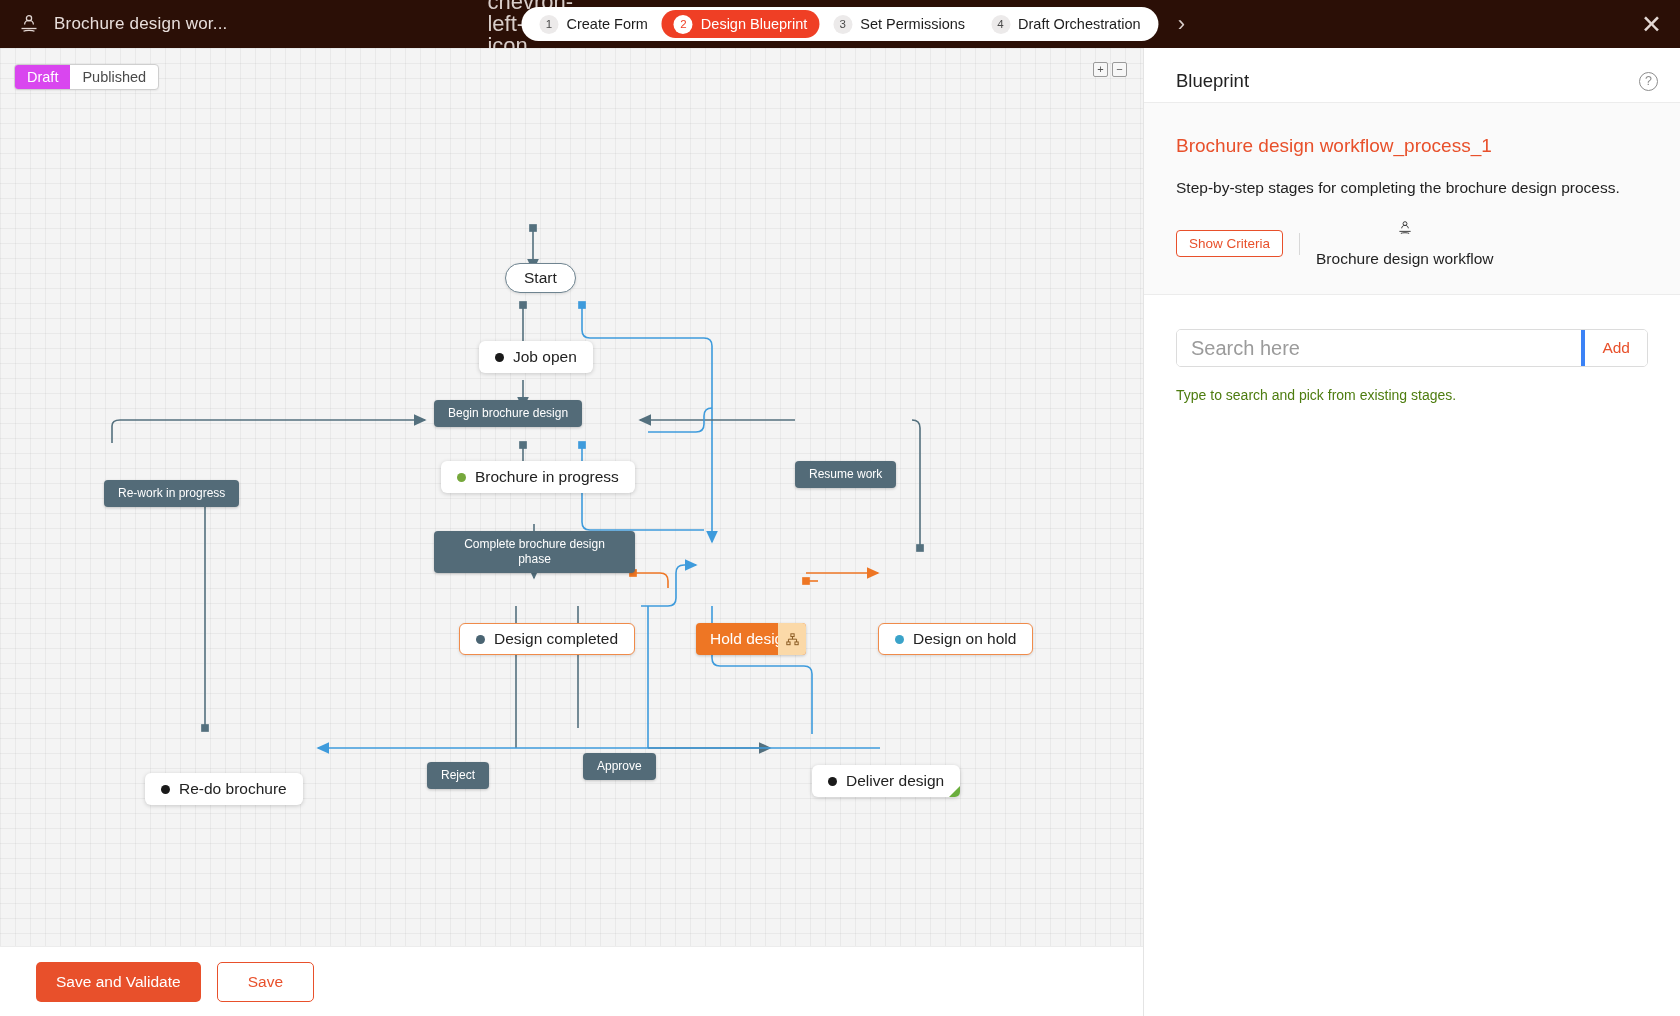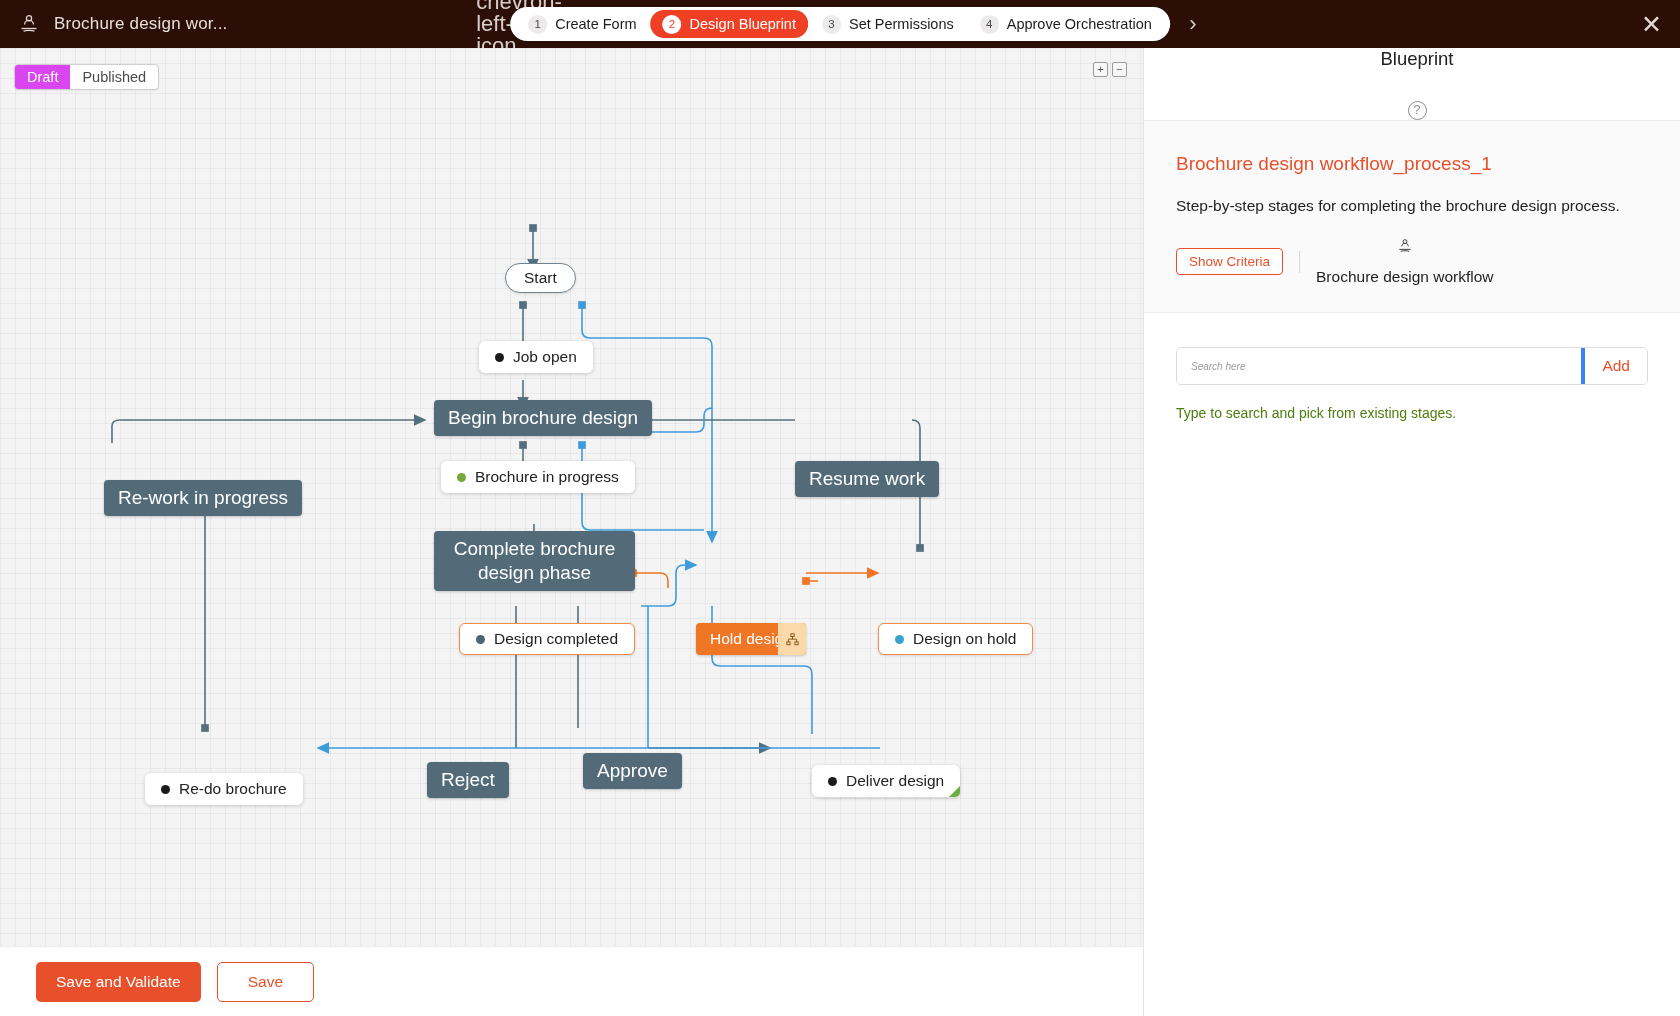--- a/index.html
+++ b/index.html
@@ -88,21 +88,21 @@
   .state{
     background:#fff; border-radius:6px; padding:0 16px; height:32px;
     box-shadow:0 1px 4px rgba(0,0,0,.18);
     gap:9px;
   }
   .state.bord-orange{ border:1px solid #f08b4a; box-shadow:0 1px 3px rgba(0,0,0,.12); }
   .dot{ width:9px; height:9px; border-radius:50%; flex:none; }
   .trans{
     background:#536b78; color:#fff; border-radius:4px;
     padding:6px 14px; line-height:1.25; text-align:center;
-    box-shadow:0 1px 3px rgba(0,0,0,.2); font-size:19px;
+    box-shadow:0 1px 3px rgba(0,0,0,.2); font-size:12px;
   }
   #n-start{
     background:#fff; border:1px solid #6f8490; border-radius:16px;
     height:30px; padding:0 18px; font-size:15.5px;
     box-shadow:0 1px 3px rgba(0,0,0,.12);
   }
   #n-hold{
     background:#ee7624; color:#fff; border-radius:4px; height:32px;
     padding:0 14px; overflow:hidden; box-shadow:0 1px 3px rgba(0,0,0,.2);
     justify-content:flex-start;
@@ -134,22 +134,22 @@
     height:40px; padding:0 30px; font-size:15.5px; cursor:pointer;
     font-family:inherit;
   }
 
   
   #panel{
     position:absolute; left:1143px; top:48px; width:537px; height:968px;
     background:#fff; border-left:1px solid #e4e4e4;
   }
   #p-head{
-    height:73px; display:flex; align-items:center; justify-content:space-between;
-    padding:0 22px 0 32px; border-bottom:1px solid #ececec;flex-direction:column;
+    height:55px; display:flex; align-items:center; justify-content:space-between;
+    padding:12px 22px 0 32px; border-bottom:1px solid #ececec;
   }
   #p-title{ font-size:18.5px; color:#222; }
   #help-icon{
     width:19px; height:19px; border:1.4px solid #8d8d8d; border-radius:50%;
     color:#8d8d8d; font-size:12.5px; line-height:16px; text-align:center; cursor:pointer;
   }
   #p-info{
     background:#fafafa; border-bottom:1px solid #ececec;
     padding:32px 32px 26px 32px;
   }
@@ -164,21 +164,21 @@
   #p-div{ width:1px; height:22px; background:#d8d8d8; }
   #p-wfname{ display:flex; align-items:center; gap:9px; font-size:15.5px; color:#1f1f1f;flex-direction:column; }
 
   #p-search{ padding:34px 32px 0 32px; }
   #searchbox{
     display:flex; align-items:center; border:1px solid #dcdcdc; border-radius:5px;
     height:38px; overflow:hidden;
   }
   #search-input{
     flex:1; border:none; outline:none; height:100%; padding:0 14px;
-    font-size:10px; font-family:inherit; color:#14532d;font-style:italic;
+    font-size:20px; font-family:inherit; color:#14532d;
   }
   #search-input::placeholder{ color:#9b9b9b; }
   #btn-add{
     color:#e8502b; background:#fff; border:none; border-left:4px solid #3b82f6;
     height:100%; padding:0 17px; font-size:15.5px; cursor:pointer; font-family:inherit;
   }
   #p-hint{ margin-top:20px; font-size:14px; color:#4d7c0f; }
 </style>
 </head>
 <body>
@@ -204,21 +204,21 @@
       <div class="step active">
         <span class="num">2</span>
         <span>Design Blueprint</span>
       </div>
       <div class="step">
         <span class="num">3</span>
         <span>Set Permissions</span>
       </div>
       <div class="step">
         <span class="num">4</span>
-        <span>Approve Orchestration</span>
+        <span>Draft Orchestration</span>
       </div>
     </div>
     <span class="chev">›</span>
   </div>
 
   <span id="tb-close">✕</span>
 </div>
 
 <div id="canvas">
 

